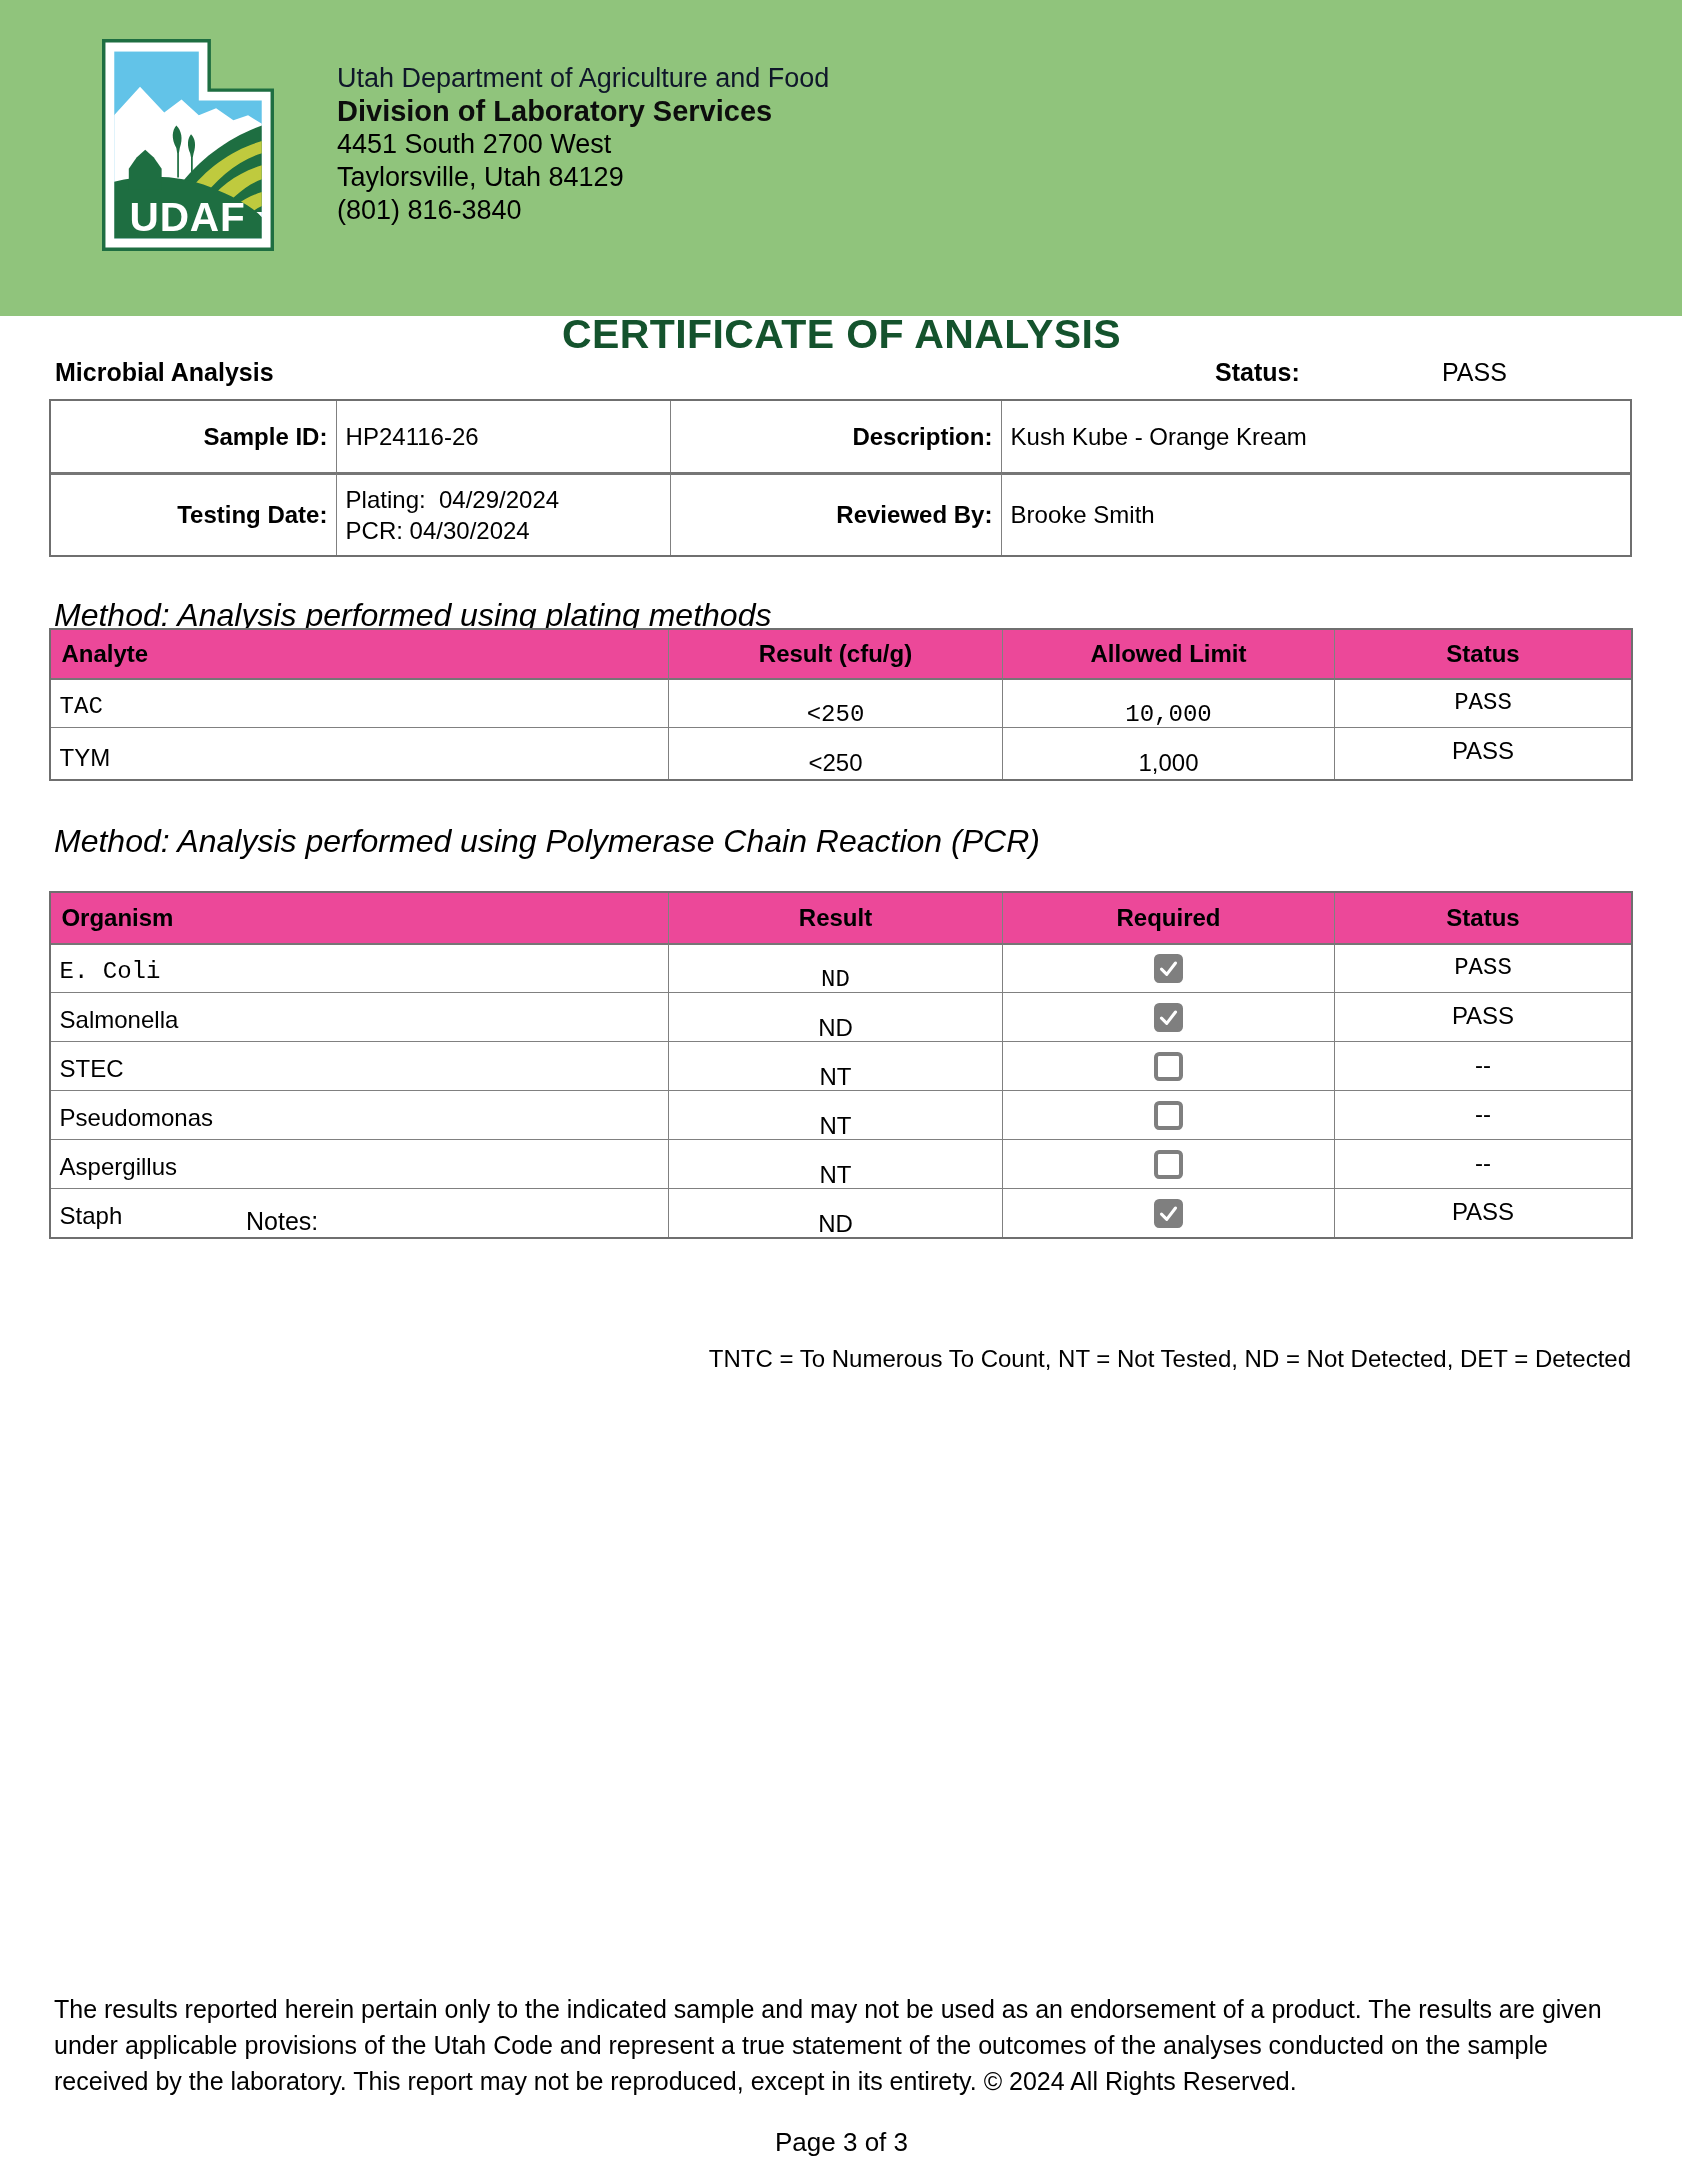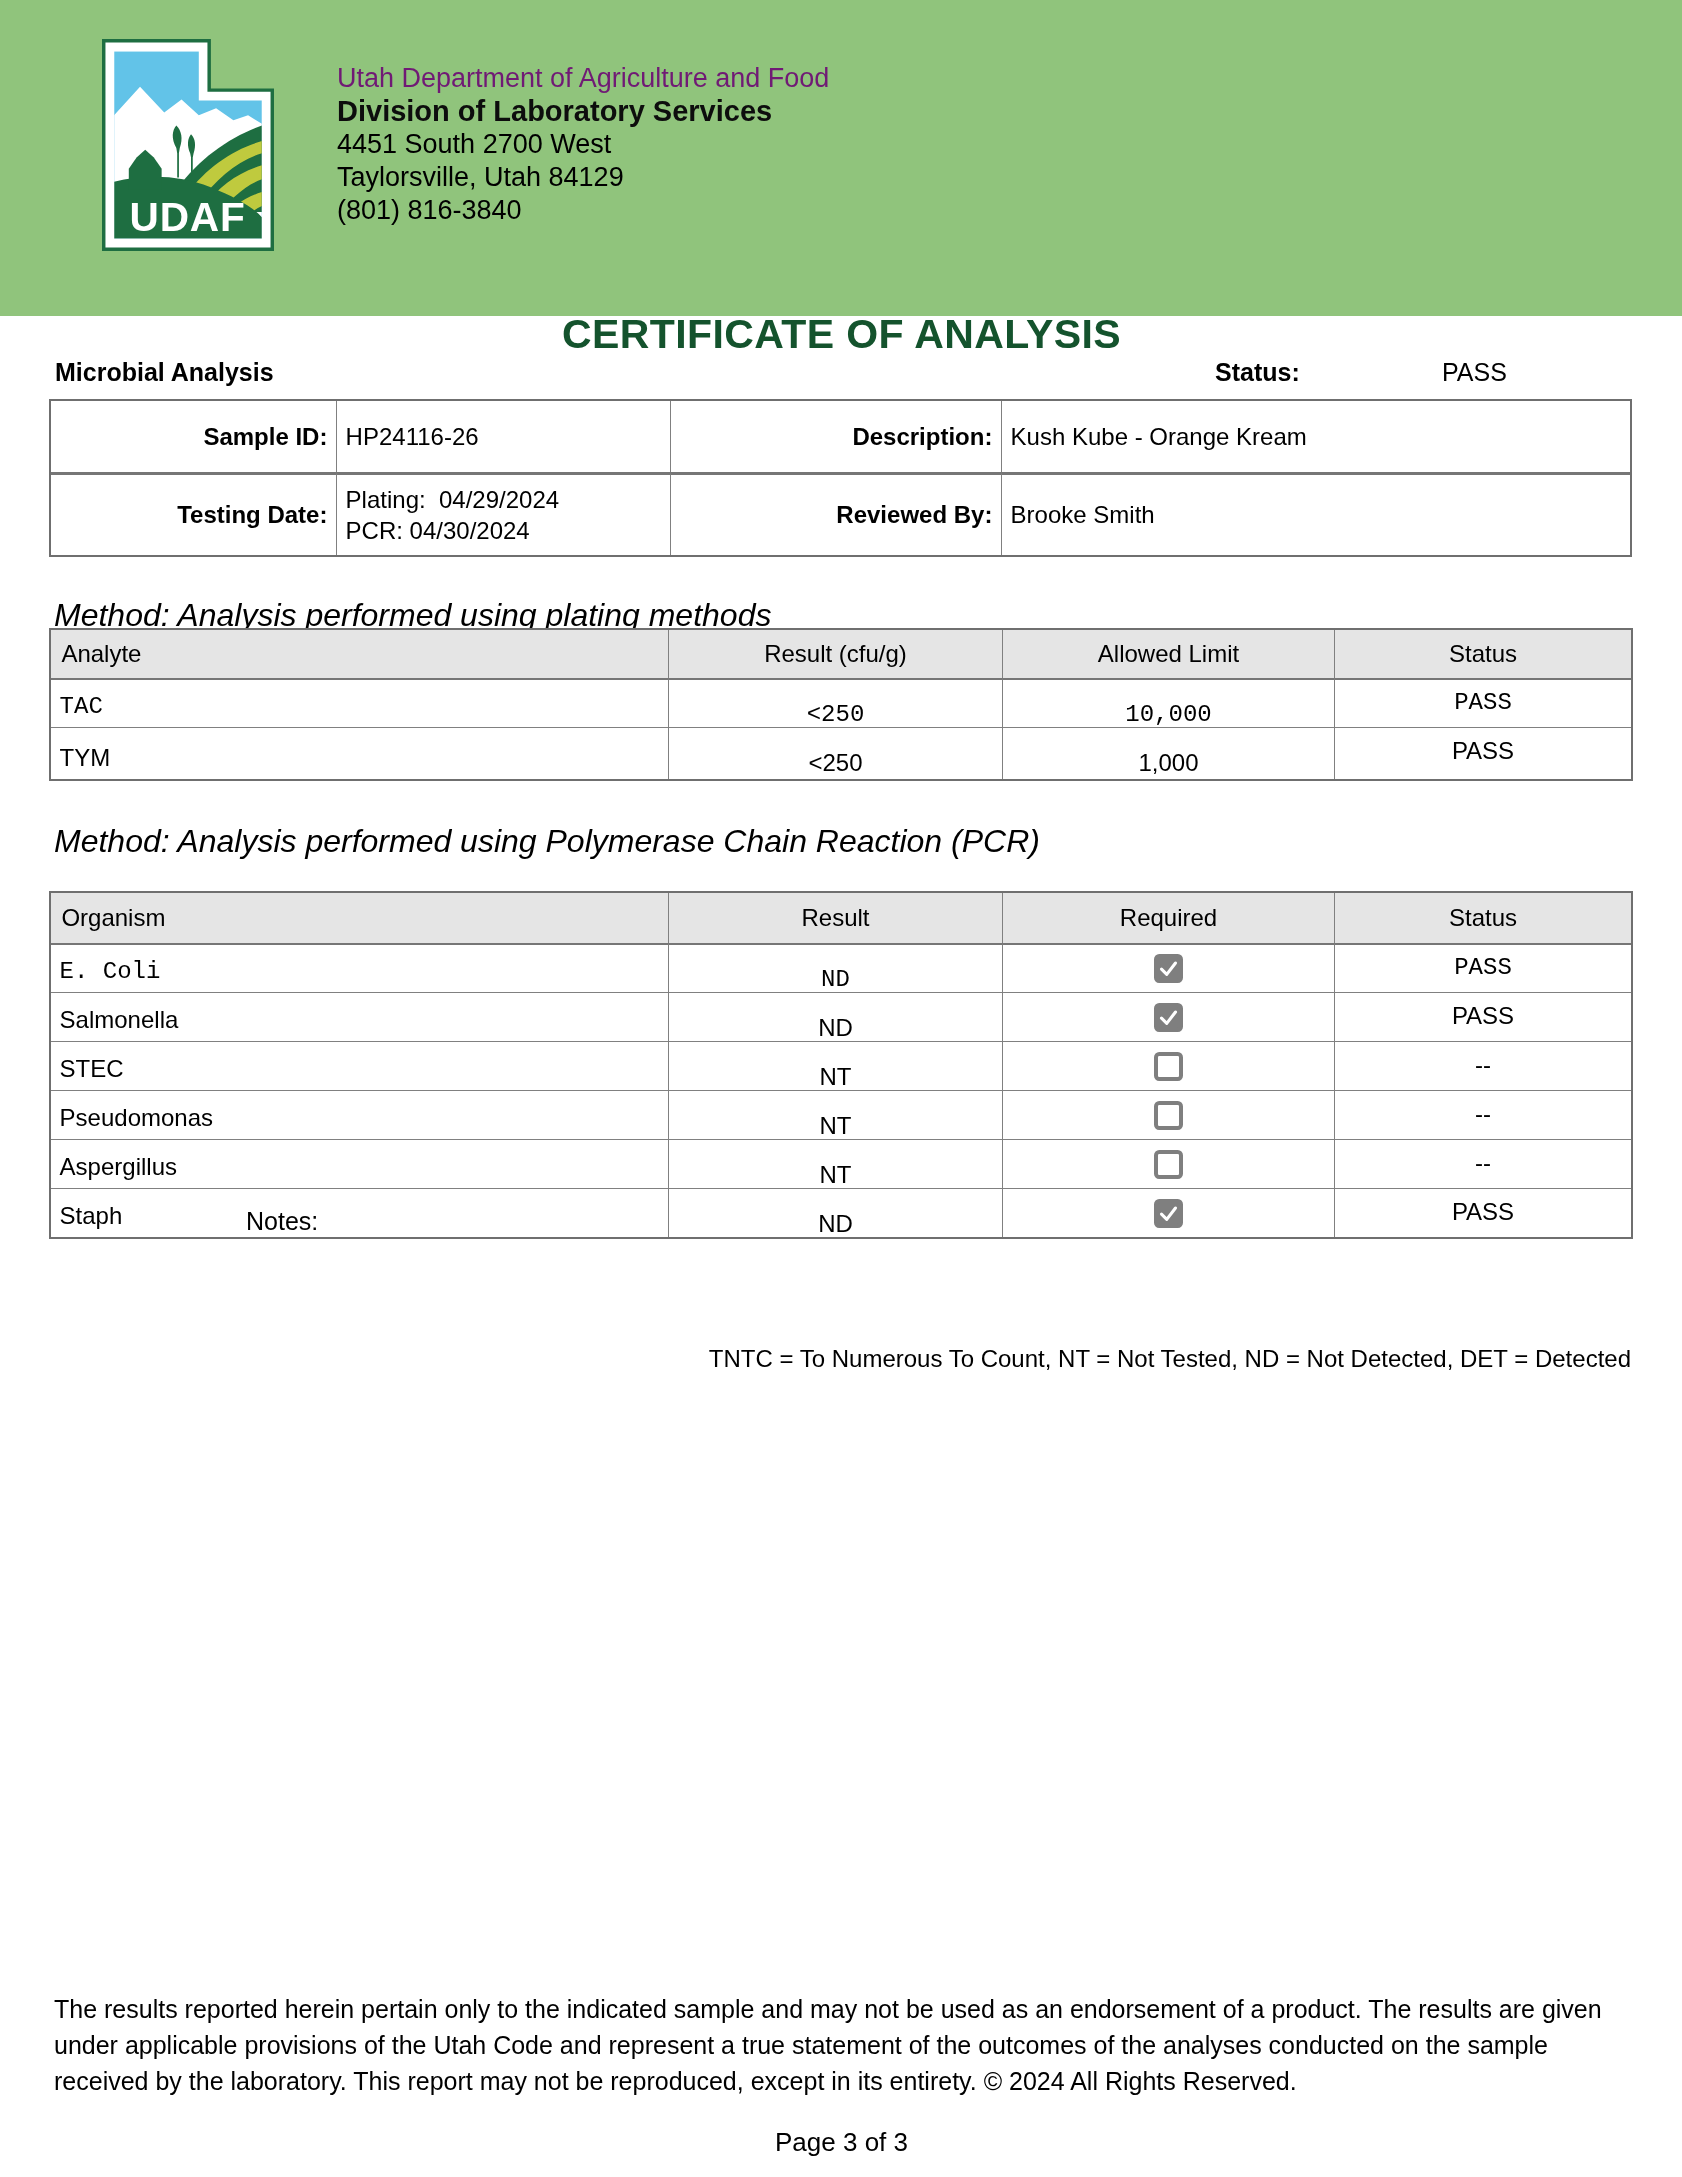--- a/index.html
+++ b/index.html
@@ -5,21 +5,21 @@
   html,body{margin:0;padding:0;background:#e8e8e8;}
   #page{
     position:relative;width:1683px;height:2177px;background:#ffffff;
     font-family:"Liberation Sans","DejaVu Sans",sans-serif;color:#000;
     overflow:hidden;margin:0 auto;
   }
   
   .green-header{position:absolute;left:0;top:0;width:1683px;height:316px;background:#90C47C;}
   .logo{position:absolute;left:102px;top:39px;width:172px;height:212px;}
   .agency-block{position:absolute;left:337px;top:62px;line-height:33px;font-size:27px;}
-  .agency-line1{color:#701a75;}
+  .agency-line1{color:#0f172a;}
   .agency-line2{font-size:29px;font-weight:bold;color:#0d0d0d;}
   .cert-title{position:absolute;left:0;top:263px;width:100%;text-align:center;
     font-size:41px;font-weight:bold;letter-spacing:0.4px;color:#14532d;margin-top:48px;}
   
   .section-row{position:absolute;left:0;top:358px;width:1683px;height:31px;font-size:25px;}
   .section-title{position:absolute;left:55px;font-weight:bold;}
   .status-label{position:absolute;left:1215px;font-weight:bold;}
   .status-value{position:absolute;left:1442px;}
   
   .grid{position:absolute;left:49px;box-sizing:border-box;border:2.6px solid #6F6F6F;background:#fff;}
@@ -34,21 +34,21 @@
   .info-grid .val{justify-content:flex-start;align-items:center;padding-left:8.6px;}
   .info-grid .val2{flex-direction:column;justify-content:center;align-items:flex-start;padding-left:8.6px;line-height:31px;white-space:pre-wrap;}
   
   .method{position:absolute;left:54px;font-size:32px;font-style:italic;}
   .method-plating{top:597px;}
   .method-pcr{top:823px;}
   
   .results-grid{display:grid;grid-template-columns:617px 334px 332px 297px;}
   .plating-grid{top:628px;grid-template-rows:48px 49px 52px;}
   .pcr-grid{top:851px;grid-template-rows:50px 49px 49px 49px 49px 49px 49px;margin-top:40px;}
-  .grid .hcell{background:#e5e5e5;align-items:center;}
+  .grid .hcell{background:#ec4899;align-items:center;font-weight:bold;}
   .grid .h-left{justify-content:flex-start;padding-left:10.4px;}
   .grid .h-center{justify-content:center;}
   .grid .name-cell{justify-content:flex-start;align-items:flex-end;padding:0 0 7px 8.6px;}
   .grid .top-center{justify-content:center;align-items:flex-start;padding-top:21px;}
   .grid .mid-center{justify-content:center;align-items:center;}
   .grid .status-cell{justify-content:center;align-items:flex-start;padding-top:8.6px;}
   
   .checkbox{width:29px;height:29px;border-radius:5.2px;box-sizing:border-box;display:flex;align-items:center;justify-content:center;}
   .checkbox.unchecked{background:#fff;border:4.3px solid #7F7F7F;}
   .checkbox.checked{background:#7F7F7F;border:4.3px solid #7F7F7F;}

